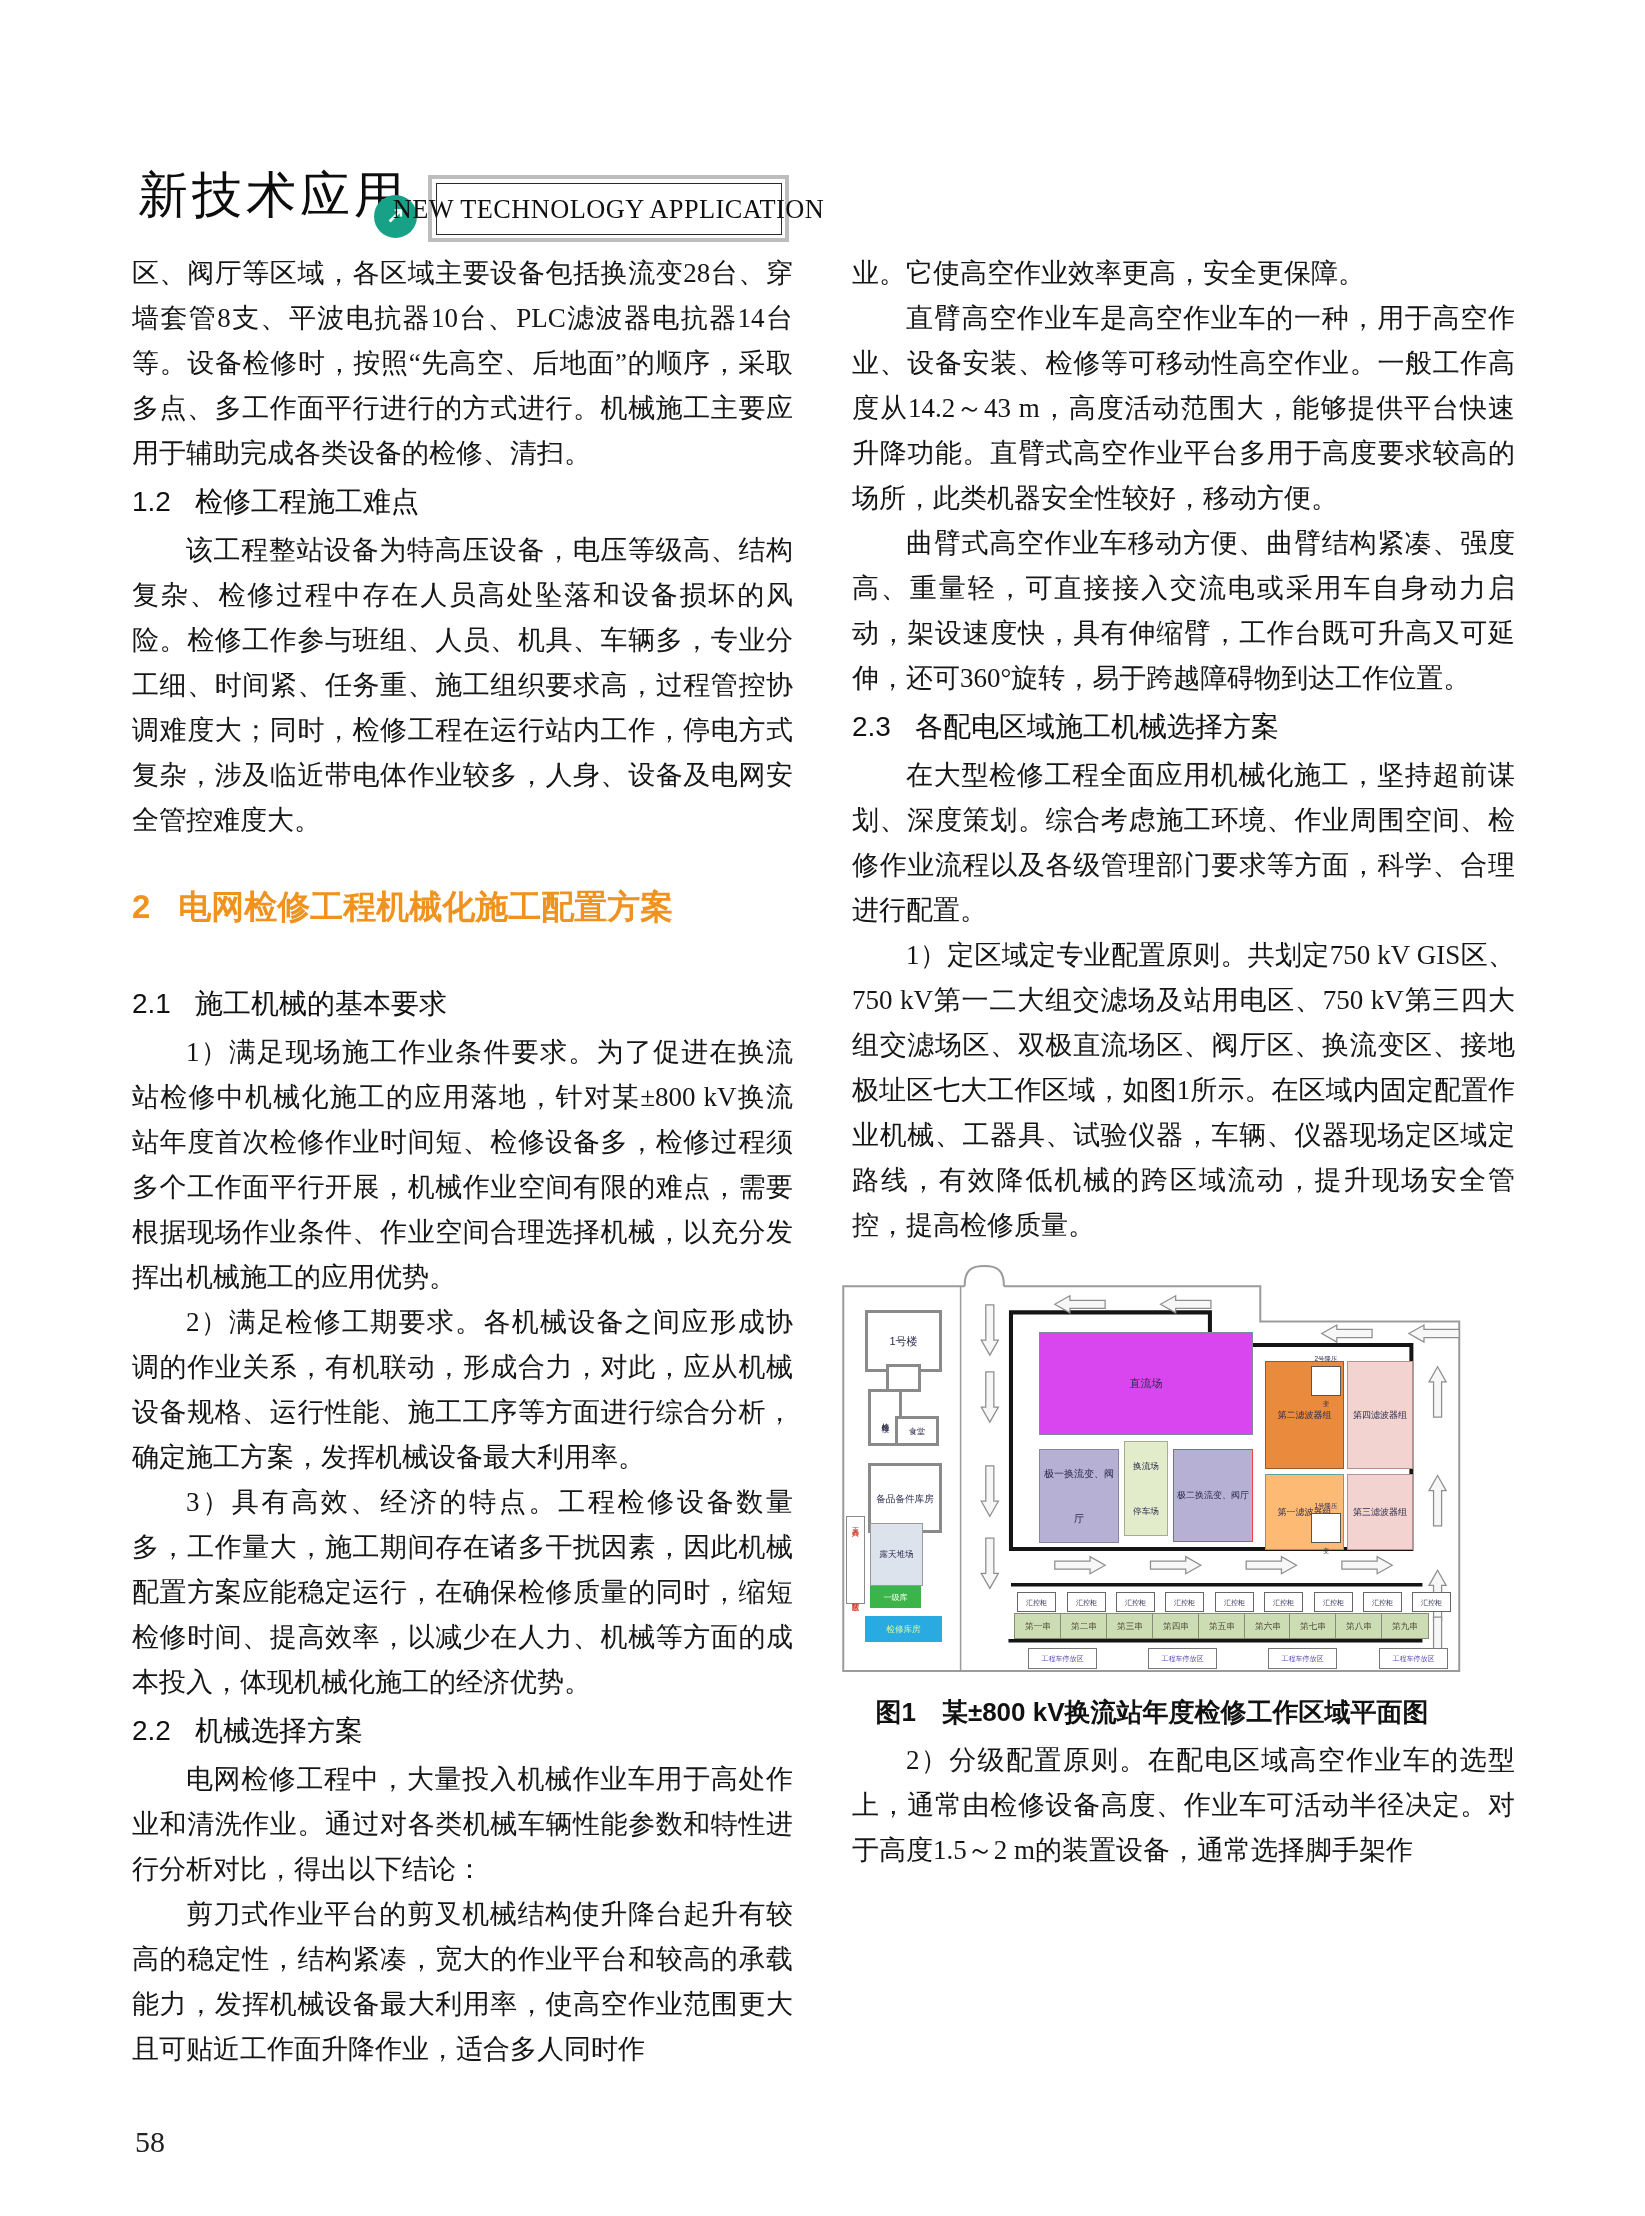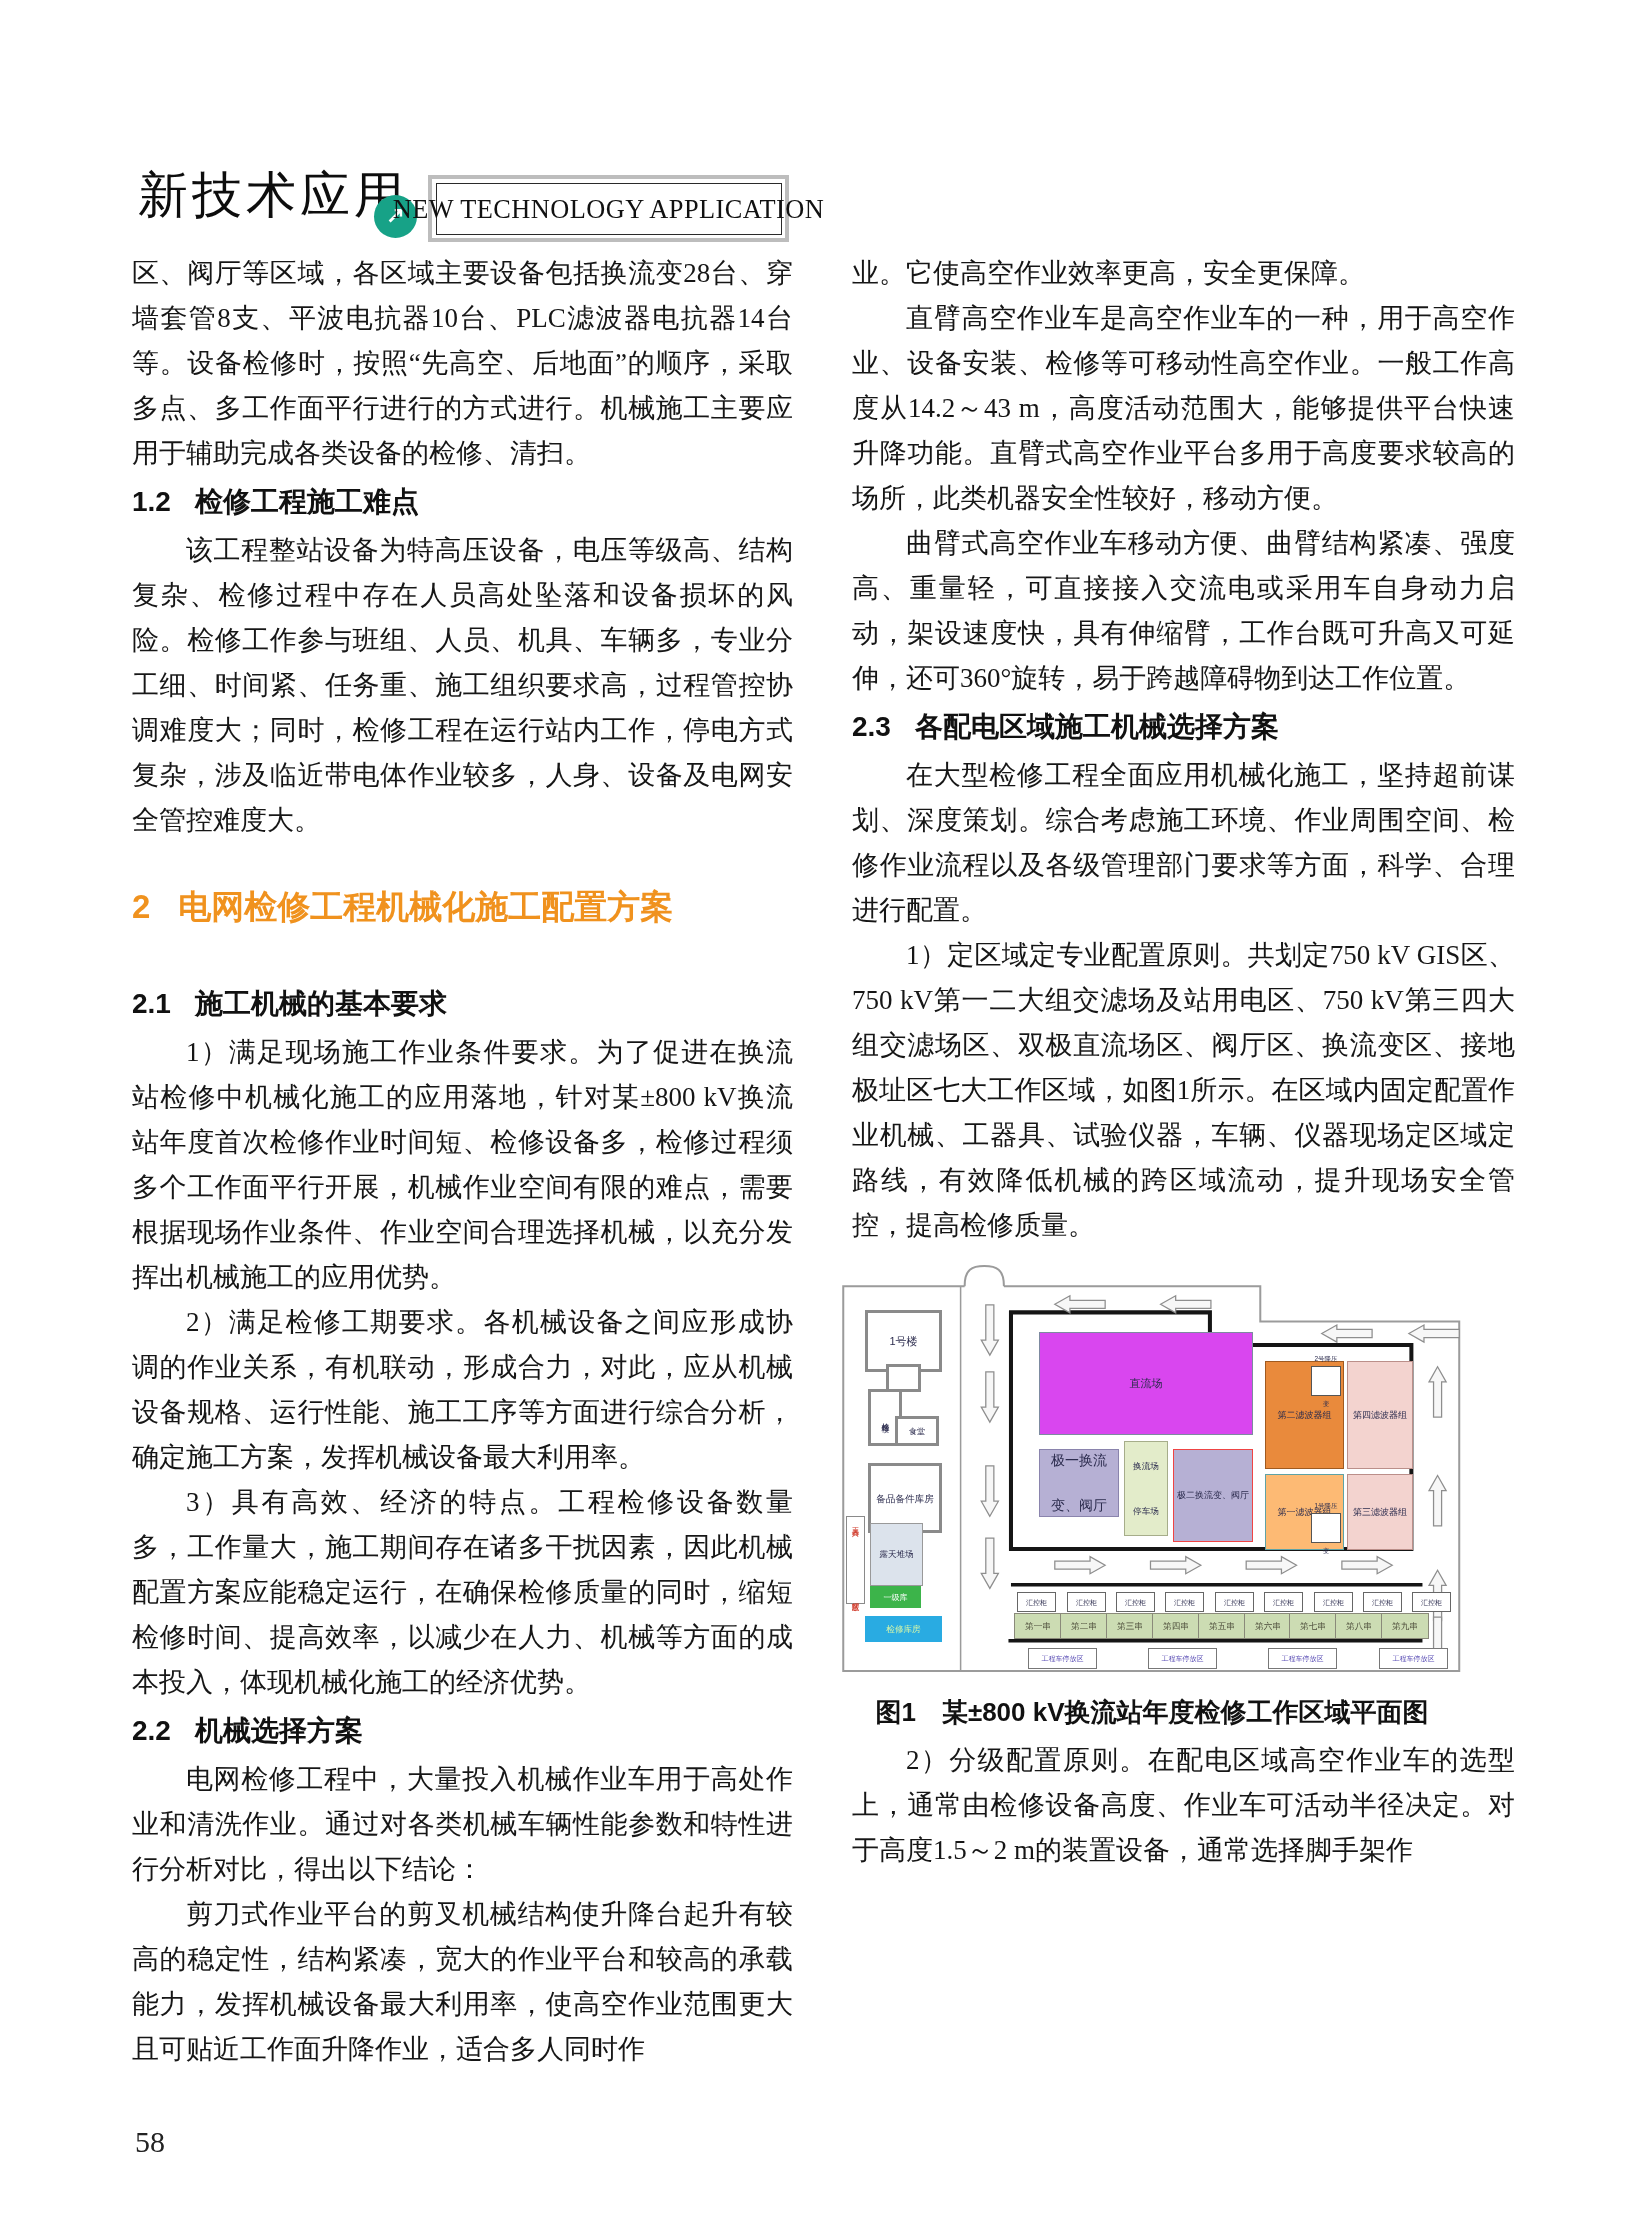--- a/index.html
+++ b/index.html
@@ -36,21 +36,21 @@
     transform:scaleX(.94);
   }
   
   .col{position:absolute;top:251px;font-size:27px;line-height:45px;text-align:justify;}
   .col-left{left:132px;width:661px;}
   .col-right{left:852px;width:663px;}
   .col p{margin:0;}
   .col p.ind{text-indent:54px;}
   h3.sub{
     font-family:"Liberation Sans","DejaVu Sans",sans-serif;
-    font-size:28px;font-weight:bold;color:#111;margin:3px 0 4px 0;
+    font-size:28px;font-weight:normal;color:#111;margin:3px 0 4px 0;
     display:flex;line-height:45px;
   }
   h3.sub .no{margin-right:24px;}
   h2.sec{
     font-family:"Liberation Sans","DejaVu Sans",sans-serif;
     font-size:33px;font-weight:bold;color:#f0921e;
     margin:43px 0 52px 0;display:flex;line-height:1.3;
   }
   h2.sec .no{margin-right:28px;}
   .pageno{
@@ -169,21 +169,21 @@
     <div class="fz bld" style="left:31px;top:201px;width:74px;height:70px;font-size:9.6px;padding:3px;box-sizing:border-box;">备品备件库房</div>
     <div class="fz bld thin" style="left:9px;top:254px;width:19px;height:88px;flex-direction:column;justify-content:space-between;padding:4px 0;box-sizing:border-box;">
       <span class="vtext" style="color:#d03a2a;font-size:7.6px;">工器具</span>
       <span class="vtext" style="color:#d03a2a;font-size:7.6px;">摆放区</span>
     </div>
     <div class="fz thin" style="left:33px;top:261px;width:51px;height:61px;background:#dce3ec;border:1px solid #999;font-size:8.6px;">露天堆场</div>
     <div class="fz" style="left:33px;top:324px;width:51px;height:22px;background:#3cb44a;color:#ffffff;font-size:8px;">一级库</div>
     <div class="fz" style="left:28px;top:354px;width:77px;height:26px;background:#29abe2;color:#d7f7a8;font-size:8.6px;">检修库房</div>
 
     <div class="fz" style="left:202px;top:70px;width:212px;height:101px;background:#d946ef;border:1px solid #7d8aa0;font-size:11px;">直流场</div>
-    <div class="fz" style="left:202px;top:187px;width:80px;height:68px;background:#b6b0d4;border:1px solid #8a84ad;font-size:14px;padding:3px;box-sizing:border-box;">极一换流变、阀厅</div>
+    <div class="fz" style="left:202px;top:187px;width:80px;height:94px;background:#b6b0d4;border:1px solid #8a84ad;font-size:10px;padding:3px;box-sizing:border-box;">极一换流变、阀厅</div>
     <div class="fz" style="left:287px;top:179px;width:42px;height:93px;background:#e3ecca;border:1px solid #a6ad8a;font-size:8.6px;">
         <span style="width:28px;">换流场停车场</span>
       </div>
     <div class="fz" style="left:336px;top:187px;width:80px;height:93px;background:#b6b0d4;border:1px solid #ef4444;font-size:9px;padding:3px;box-sizing:border-box;">极二换流变、阀厅</div>
 
     <div class="fz" style="left:428px;top:99px;width:77px;height:106px;background:#e98a3c;border:1px solid #a05a20;font-size:9px;">第二滤波器组</div>
     <div class="fz" style="left:474px;top:104px;width:30px;height:30px;background:#ffffff;border:1px solid #555;font-size:6.5px;padding:1px;box-sizing:border-box;z-index:3;">2号降压变</div>
     <div class="fz" style="left:510px;top:99px;width:64px;height:106px;background:#f3d3cf;border:1px solid #bb8f8a;font-size:9px;">第四滤波器组</div>
     <div class="fz" style="left:428px;top:212px;width:77px;height:74px;background:#fdba74;border:1px solid #5fa3a6;font-size:9px;">第一滤波器组</div>
     <div class="fz" style="left:474px;top:251px;width:30px;height:30px;background:#ffffff;border:1px solid #555;font-size:6.5px;padding:1px;box-sizing:border-box;z-index:3;">1号降压变</div>

